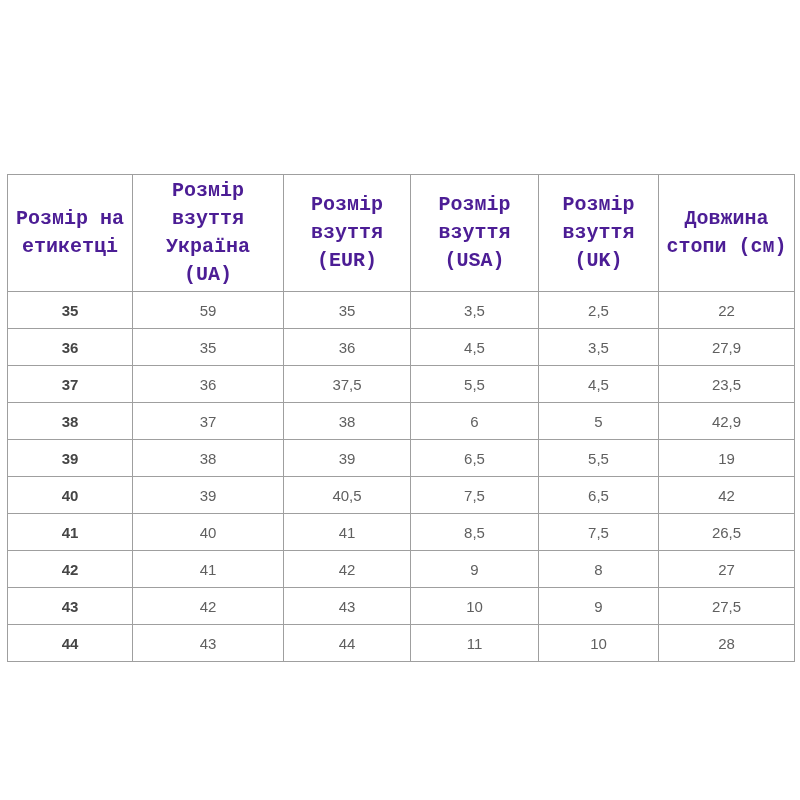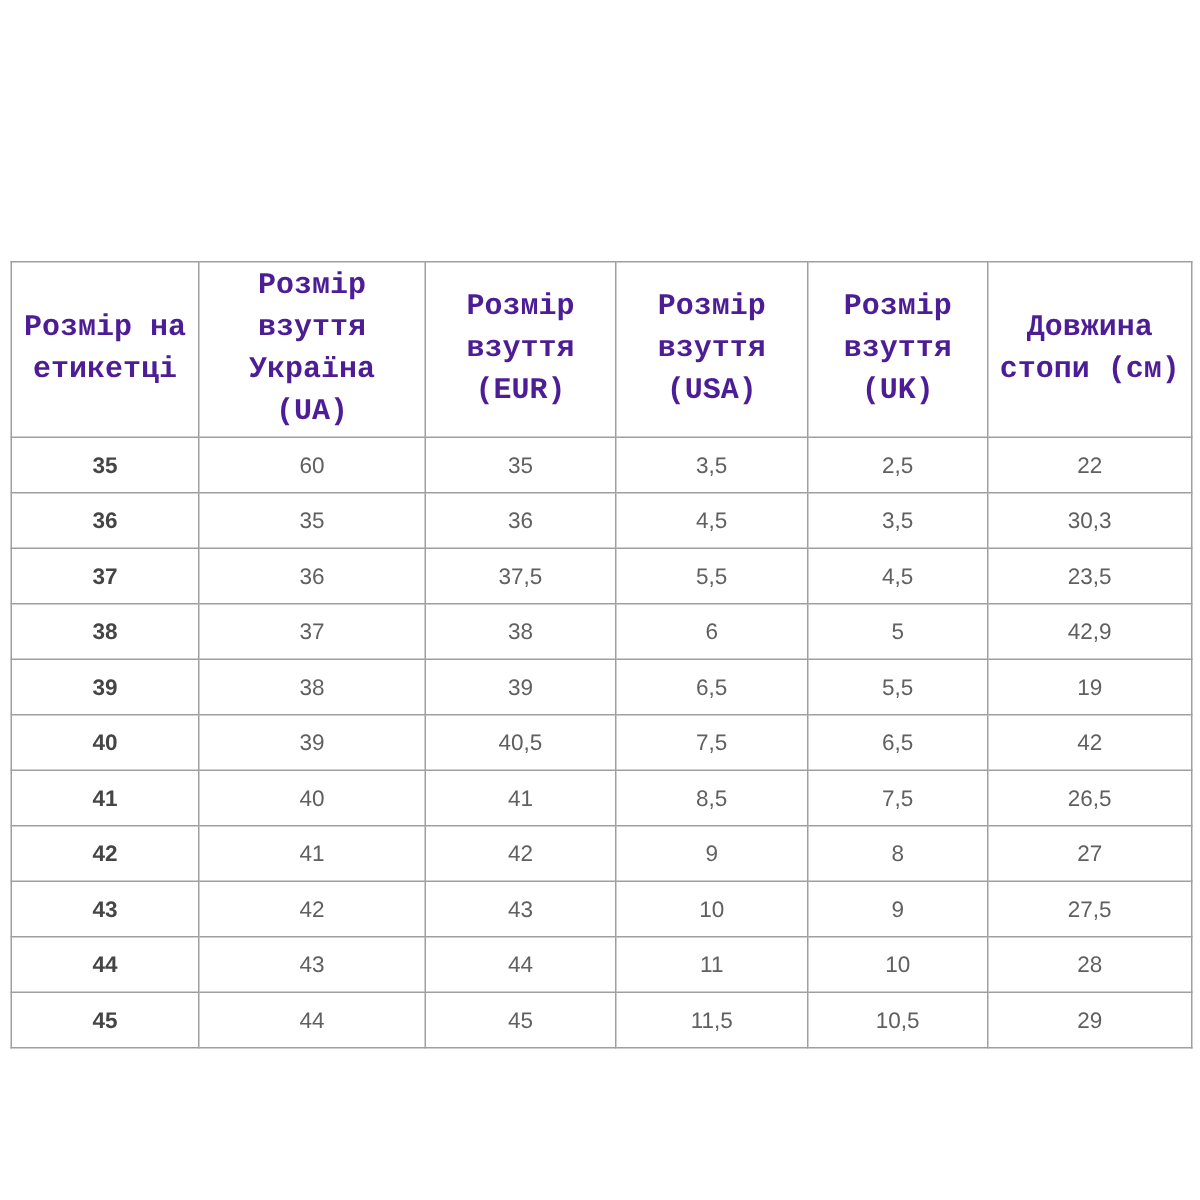--- a/index.html
+++ b/index.html
@@ -69,33 +69,33 @@
           <th>Розмір взуття Україна (UA)</th>
           <th>Розмір взуття (EUR)</th>
           <th>Розмір взуття (USA)</th>
           <th>Розмір взуття (UK)</th>
           <th>Довжина стопи (см)</th>
         </tr>
     </thead>
     <tbody id="table-body">
         <tr>
           <td class="label-cell">35</td>
-          <td>60</td>
+          <td>59</td>
           <td>35</td>
           <td>3,5</td>
           <td>2,5</td>
           <td>22</td>
         </tr>
         <tr>
           <td class="label-cell">36</td>
           <td>35</td>
           <td>36</td>
           <td>4,5</td>
           <td>3,5</td>
-          <td>30,3</td>
+          <td>27,9</td>
         </tr>
         <tr>
           <td class="label-cell">37</td>
           <td>36</td>
           <td>37,5</td>
           <td>5,5</td>
           <td>4,5</td>
           <td>23,5</td>
         </tr>
         <tr>
@@ -147,23 +147,15 @@
           <td>27,5</td>
         </tr>
         <tr>
           <td class="label-cell">44</td>
           <td>43</td>
           <td>44</td>
           <td>11</td>
           <td>10</td>
           <td>28</td>
         </tr>
-        <tr>
-          <td class="label-cell">45</td>
-          <td>44</td>
-          <td>45</td>
-          <td>11,5</td>
-          <td>10,5</td>
-          <td>29</td>
-        </tr>
       </tbody>
   </table>
 </div>
 
 </body></html>

